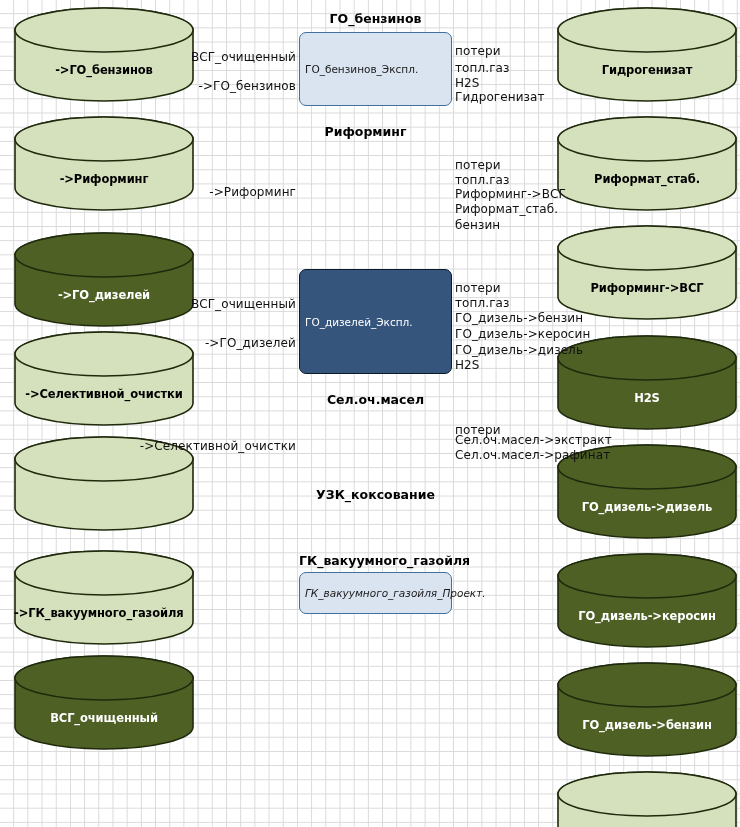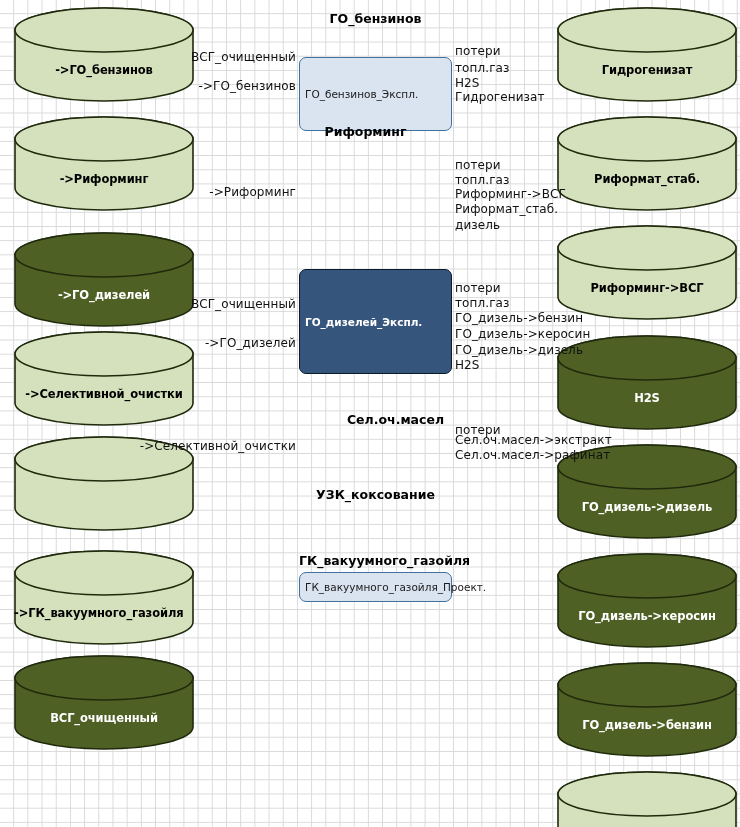--- a/index.html
+++ b/index.html
@@ -38,21 +38,21 @@
   
   .pbox{
     position:absolute;
     box-sizing:border-box;
     border:1.4px solid #41719c;
     border-radius:7px;
     display:flex;
     align-items:center;
   }
   .pbox.light{background:#dae3f0;}
-  .pbox.dark{background:#36557d;border-color:#0d1a2a;font-weight:bold;}
+  .pbox.dark{background:#36557d;border-color:#0d1a2a;}
   .pbox .pbox-label{
     padding-left:5px;
     font-size:10.5px;
     color:#1a1a1a;
     white-space:nowrap;
   }
   .pbox.dark .pbox-label{color:#ffffff;}
 
   .ptitle{
     position:absolute;
@@ -176,51 +176,51 @@
       <div class="cyl-label" style="top: 54.5px;">ГО_дизель-&gt;бензин</div>
     </div>
     <div class="cyl light" style="left: 557px; top: 772px; width: 180px; height: 93px;">
       <svg width="180" height="93" viewBox="0 0 180 93">
         <path d="M1,22 A89,22 0 0 1 179,22 L179,71 A89,22 0 0 1 1,71 Z" fill="#d5e0bc" stroke="#1f2a0d" stroke-width="1.6"></path>
         <ellipse cx="90" cy="22" rx="89" ry="22" fill="#d5e0bc" stroke="#1f2a0d" stroke-width="1.6"></ellipse>
       </svg>
       <div class="cyl-label" style="top: 54.5px;">Сел.оч.масел-&gt;рафинат</div>
     </div>
     <div class="ptitle" style="left: 299px; top: 11px; width: 153px;">ГО_бензинов</div>
-    <div class="pbox light" style="left: 299px; top: 32px; width: 153px; height: 74px; margin-top: 25px;">
+    <div class="pbox light" style="left: 299px; top: 32px; width: 153px; height: 74px;">
       <div class="pbox-label">ГО_бензинов_Экспл.</div>
     </div>
     <div class="port in" style="right: 444px; top: 50px;">ВСГ_очищенный</div>
     <div class="port in" style="right: 444px; top: 79px;">-&gt;ГО_бензинов</div>
     <div class="port out" style="left: 455px; top: 44px;">потери</div>
     <div class="port out" style="left: 455px; top: 61px;">топл.газ</div>
     <div class="port out" style="left: 455px; top: 76px;">H2S</div>
     <div class="port out" style="left: 455px; top: 90px;">Гидрогенизат</div>
     <div class="ptitle" style="left: 299px; top: 124px; width: 133px;">Риформинг</div>
     <div class="port in" style="right: 444px; top: 185px;">-&gt;Риформинг</div>
     <div class="port out" style="left: 455px; top: 158px;">потери</div>
     <div class="port out" style="left: 455px; top: 173px;">топл.газ</div>
     <div class="port out" style="left: 455px; top: 187px;">Риформинг-&gt;ВСГ</div>
     <div class="port out" style="left: 455px; top: 202px;">Риформат_стаб.</div>
-    <div class="port out" style="left: 455px; top: 218px;">дизель</div>
+    <div class="port out" style="left: 455px; top: 218px;">бензин</div>
     <div class="ptitle" style="left: 299px; top: 269px; width: 153px;">ГО_дизелей</div>
     <div class="pbox dark" style="left: 299px; top: 269px; width: 153px; height: 105px;">
       <div class="pbox-label">ГО_дизелей_Экспл.</div>
     </div>
     <div class="port in" style="right: 444px; top: 297px;">ВСГ_очищенный</div>
     <div class="port in" style="right: 444px; top: 336px;">-&gt;ГО_дизелей</div>
     <div class="port out" style="left: 455px; top: 281px;">потери</div>
     <div class="port out" style="left: 455px; top: 296px;">топл.газ</div>
     <div class="port out" style="left: 455px; top: 311px;">ГО_дизель-&gt;бензин</div>
     <div class="port out" style="left: 455px; top: 327px;">ГО_дизель-&gt;керосин</div>
     <div class="port out" style="left: 455px; top: 343px;">ГО_дизель-&gt;дизель</div>
     <div class="port out" style="left: 455px; top: 358px;">H2S</div>
-    <div class="ptitle" style="left: 299px; top: 412px; width: 153px; margin-left: 20px;">Сел.оч.масел</div>
+    <div class="ptitle" style="left: 299px; top: 392px; width: 153px;">Сел.оч.масел</div>
     <div class="port in" style="right: 444px; top: 439px;">-&gt;Селективной_очистки</div>
     <div class="port out" style="left: 455px; top: 423px;">потери</div>
     <div class="port out" style="left: 455px; top: 433px;">Сел.оч.масел-&gt;экстракт</div>
     <div class="port out" style="left: 455px; top: 448px;">Сел.оч.масел-&gt;рафинат</div>
     <div class="ptitle" style="left: 299px; top: 487px; width: 153px;">УЗК_коксование</div>
     <div class="ptitle" style="left: 299px; top: 553px; width: 153px;">ГК_вакуумного_газойля</div>
-    <div class="pbox light" style="left: 299px; top: 572px; width: 153px; height: 30px;">
+    <div class="pbox light" style="left: 299px; top: 572px; width: 153px; height: 42px; font-style: italic;">
       <div class="pbox-label">ГК_вакуумного_газойля_Проект.</div>
     </div>
   </div>
 
 </body></html>

